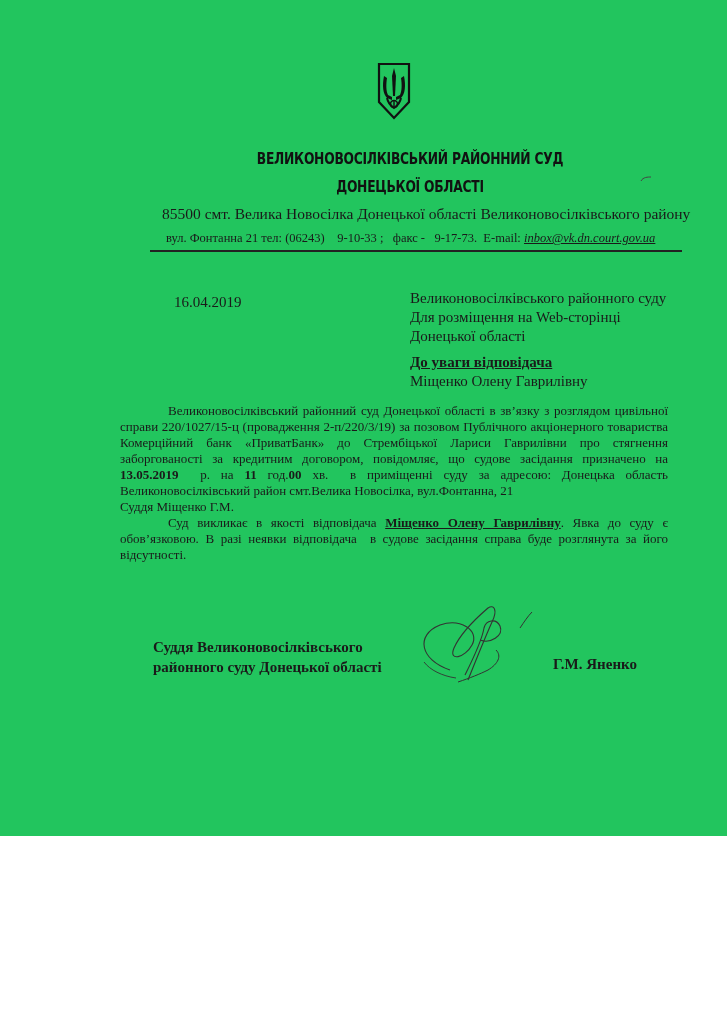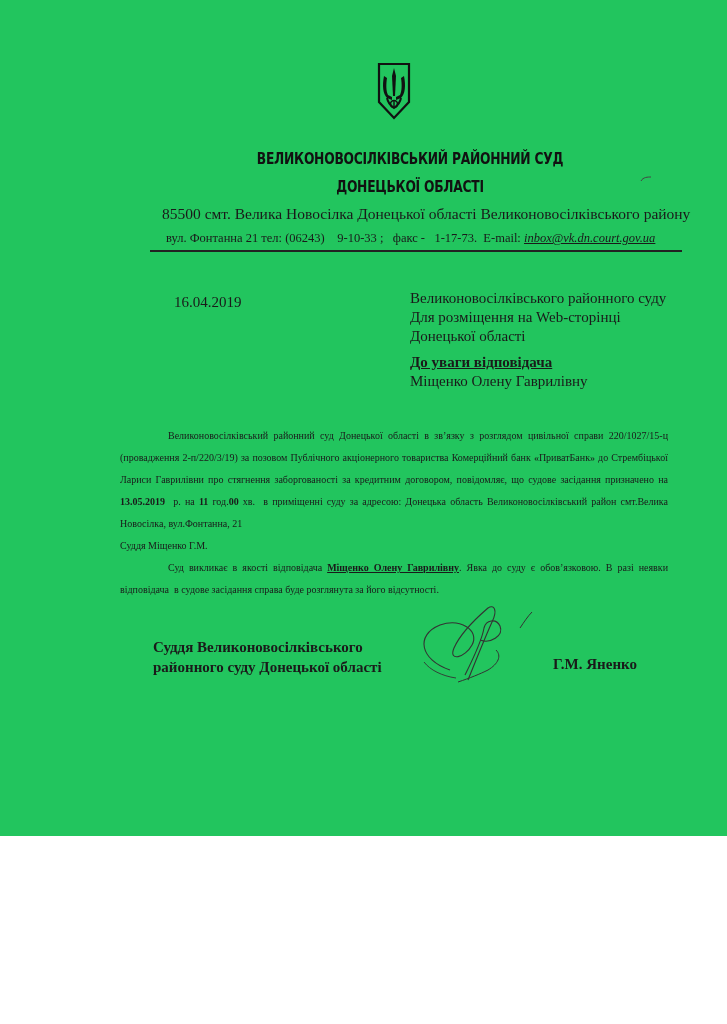--- a/index.html
+++ b/index.html
@@ -10,21 +10,21 @@
   .court-name.l1 { top: 150px; }
   .court-name.l2 { top: 178px; }
   .addr1 { position: absolute; left: 162px; top: 205px; width: 520px; font-size: 15.5px; white-space: nowrap; }
   .addr2 { position: absolute; left: 166px; top: 231px; width: 520px; font-size: 12.5px; white-space: nowrap; }
   .addr2 .email { text-decoration: underline; font-style: italic; }
   .rule { position: absolute; left: 150px; top: 250px; width: 532px; height: 0; border-top: 2px solid #222; }
   .date { position: absolute; left: 174px; top: 294px; font-size: 15px; font-family: Liberation Serif, serif; }
   .recipient { position: absolute; left: 410px; top: 289px; font-size: 15px; line-height: 19px; }
   .attention { position: absolute; left: 410px; top: 353px; font-size: 15px; line-height: 19px; }
   .attention .ttl { font-weight: bold; text-decoration: underline; }
-  .body { position: absolute; left: 120px; top: 425px; width: 548px; font-size: 10px; line-height: 22px; text-align: justify; }
+  .body { position: absolute; left: 120px; top: 403px; width: 548px; font-size: 13px; line-height: 16px; text-align: justify; }
   .body p { margin: 0; text-indent: 48px; }
   .body p.noindent { text-indent: 0; }
   .body b { font-weight: bold; }
   .body .u { text-decoration: underline; font-weight: bold; }
   .sig-title { position: absolute; left: 153px; top: 637px; font-size: 15px; font-weight: bold; line-height: 20px; }
   .signature { position: absolute; left: 410px; top: 600px; width: 140px; height: 85px; }
   .sig-name { position: absolute; left: 553px; top: 656px; font-size: 15px; font-weight: bold; }
   .mark { position: absolute; left: 640px; top: 176px; width: 12px; height: 6px; }
 </style>
 </head>
@@ -44,21 +44,21 @@
 
   <div class="court-name l1">ВЕЛИКОНОВОСІЛКІВСЬКИЙ РАЙОННИЙ СУД</div>
   <div class="court-name l2">ДОНЕЦЬКОЇ ОБЛАСТІ</div>
 
   <svg class="mark" viewBox="0 0 12 6">
     <path d="M1 5 C3 1 8 1 11 1" fill="none" stroke="#444" stroke-width="1"></path>
   </svg>
 
   <div class="addr1">85500 смт. Велика Новосілка Донецької області Великоновосілківського району</div>
   <div class="addr2">
-    <span style="white-space:pre">вул. Фонтанна 21 тел: (06243)    9-10-33 ;   факс -   1-17-73.  E-mail: </span><span class="email">inbox@vk.dn.court.gov.ua</span>
+    <span style="white-space:pre">вул. Фонтанна 21 тел: (06243)    9-10-33 ;   факс -   9-17-73.  E-mail: </span><span class="email">inbox@vk.dn.court.gov.ua</span>
   </div>
   <div class="rule"></div>
 
   <div class="date">16.04.2019</div>
 
   <div class="recipient">
     <div>Великоновосілківського районного суду</div>
     <div>Для розміщення на Web-сторінці</div>
     <div>Донецької області</div>
   </div>

